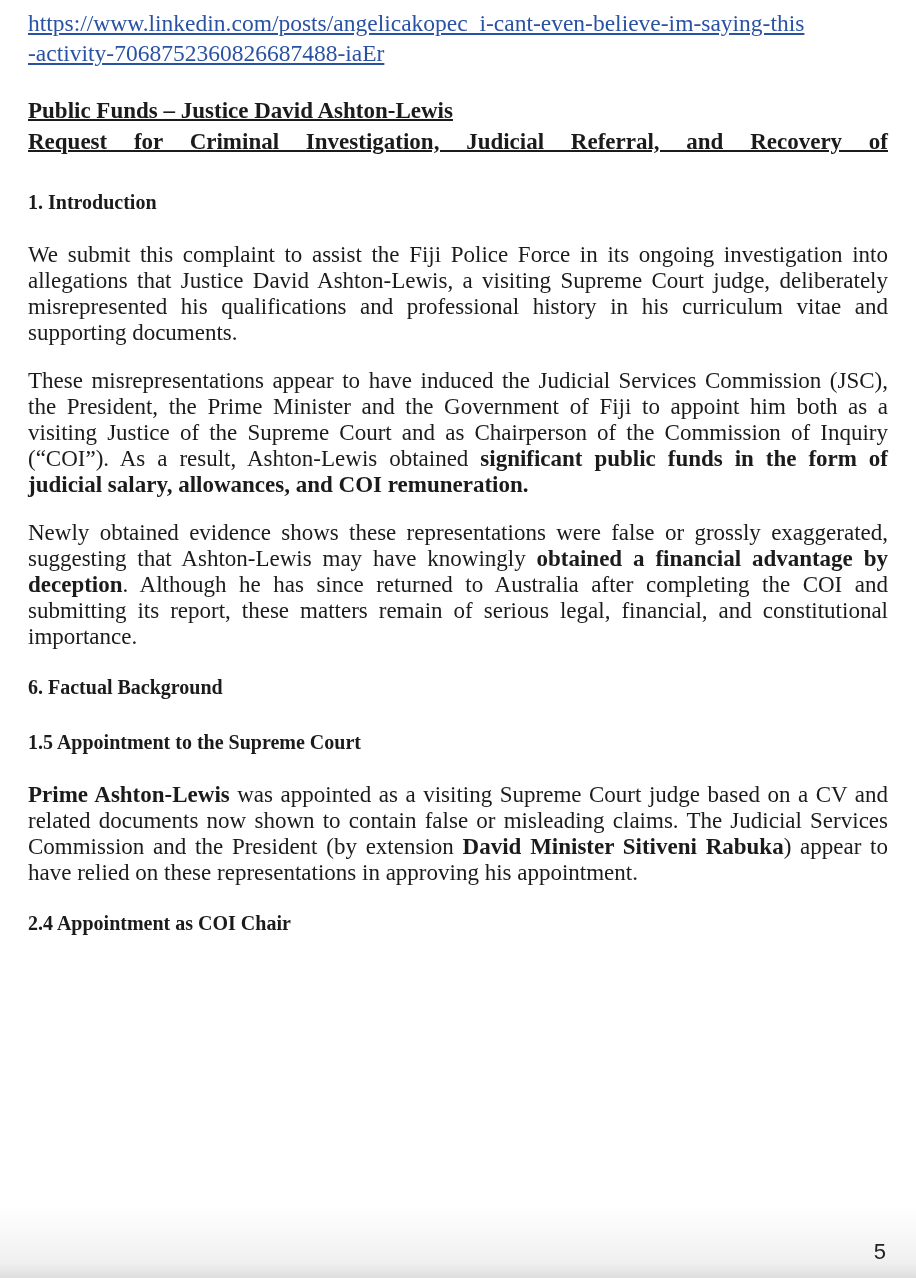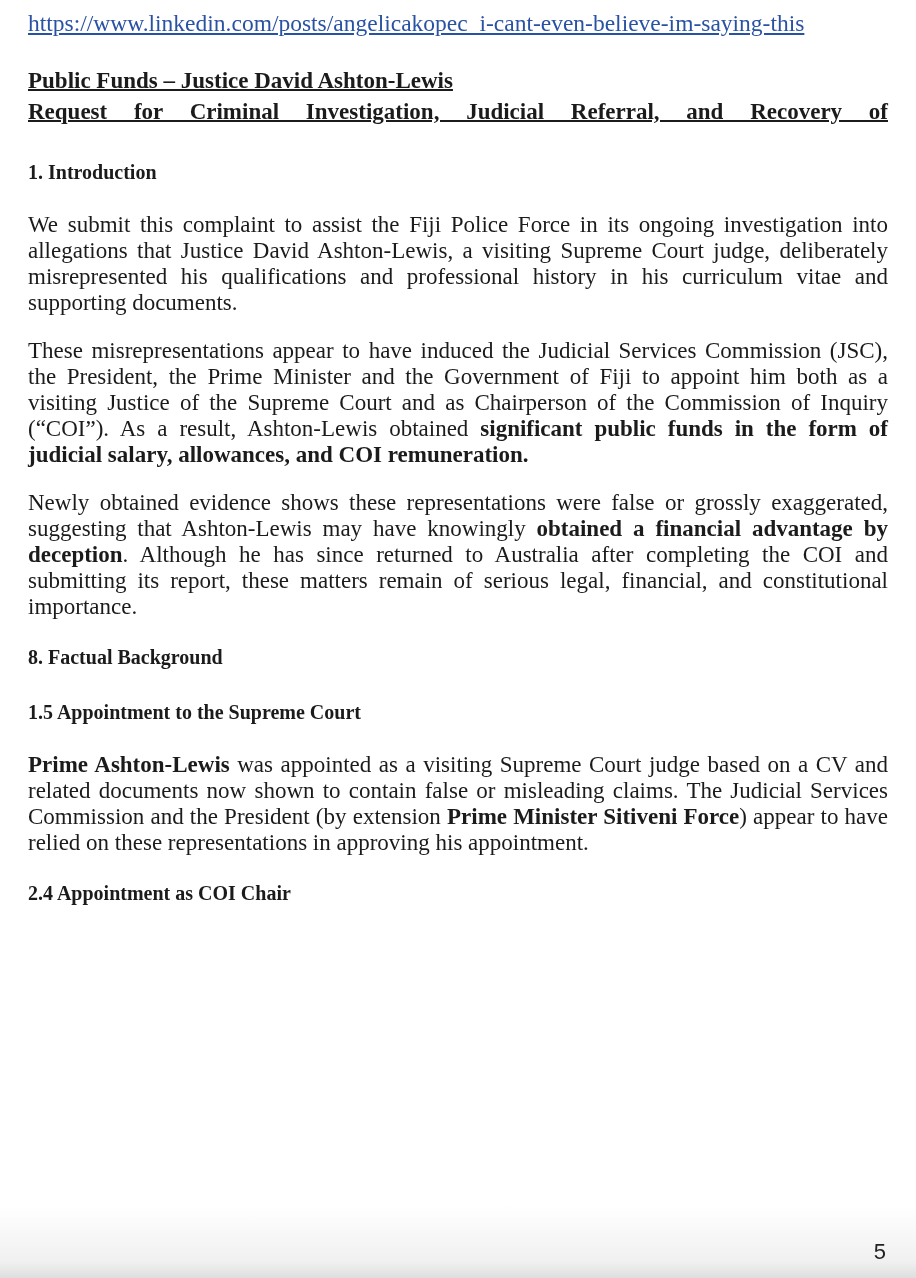--- a/index.html
+++ b/index.html
@@ -67,40 +67,41 @@
     color: #222222;
   }
 </style>
 </head>
 <body>
 
 <div class="page">
 
   <a class="link">
     <span>https://www.linkedin.com/posts/angelicakopec_i-cant-even-believe-im-saying-this</span><br>
+    <span>-activity-7068752360826687488-iaEr</span>
   </a>
 
   <div class="doc-title">
     <div class="t-line">Public Funds – Justice David Ashton-Lewis</div>
     <div class="t-line t-stretch">Request for Criminal Investigation, Judicial Referral, and Recovery of</div>
   </div>
 
   <div class="sec-heading">1. Introduction</div>
 
   <p class="para"><span>We submit this complaint to assist the Fiji Police Force in its ongoing investigation into allegations that Justice David Ashton-Lewis, a visiting Supreme Court judge, deliberately misrepresented his qualifications and professional history in his curriculum vitae and supporting documents.</span></p>
 
   <p class="para"><span>These misrepresentations appear to have induced the Judicial Services Commission (JSC), the President, the Prime Minister and the Government of Fiji to appoint him both as a visiting Justice of the Supreme Court and as Chairperson of the Commission of Inquiry (“COI”). As a result, Ashton-Lewis obtained </span><b>significant public funds in the form of judicial salary, allowances, and COI remuneration.</b></p>
 
   <p class="para"><span>Newly obtained evidence shows these representations were false or grossly exaggerated, suggesting that Ashton-Lewis may have knowingly </span><b>obtained a financial advantage by deception</b><span>. Although he has since returned to Australia after completing the COI and submitting its report, these matters remain of serious legal, financial, and constitutional importance.</span></p>
 
-  <div class="sec-heading">8. Factual Background</div>
+  <div class="sec-heading">6. Factual Background</div>
 
   <div class="sec-heading">1.5 Appointment to the Supreme Court</div>
 
-  <p class="para"><b>Prime Ashton-Lewis</b><span> was appointed as a visiting Supreme Court judge based on a CV and related documents now shown to contain false or misleading claims. The Judicial Services Commission and the President (by extension </span><b>Prime Minister Sitiveni Force</b><span>) appear to have relied on these representations in approving his appointment.</span></p>
+  <p class="para"><b>Prime Ashton-Lewis</b><span> was appointed as a visiting Supreme Court judge based on a CV and related documents now shown to contain false or misleading claims. The Judicial Services Commission and the President (by extension </span><b>David Minister Sitiveni Rabuka</b><span>) appear to have relied on these representations in approving his appointment.</span></p>
 
   <div class="sec-heading">2.4 Appointment as COI Chair</div>
 
 </div>
 
 <div class="footer">
   <span class="pagenum">5</span>
 </div>
 
 </body></html>

